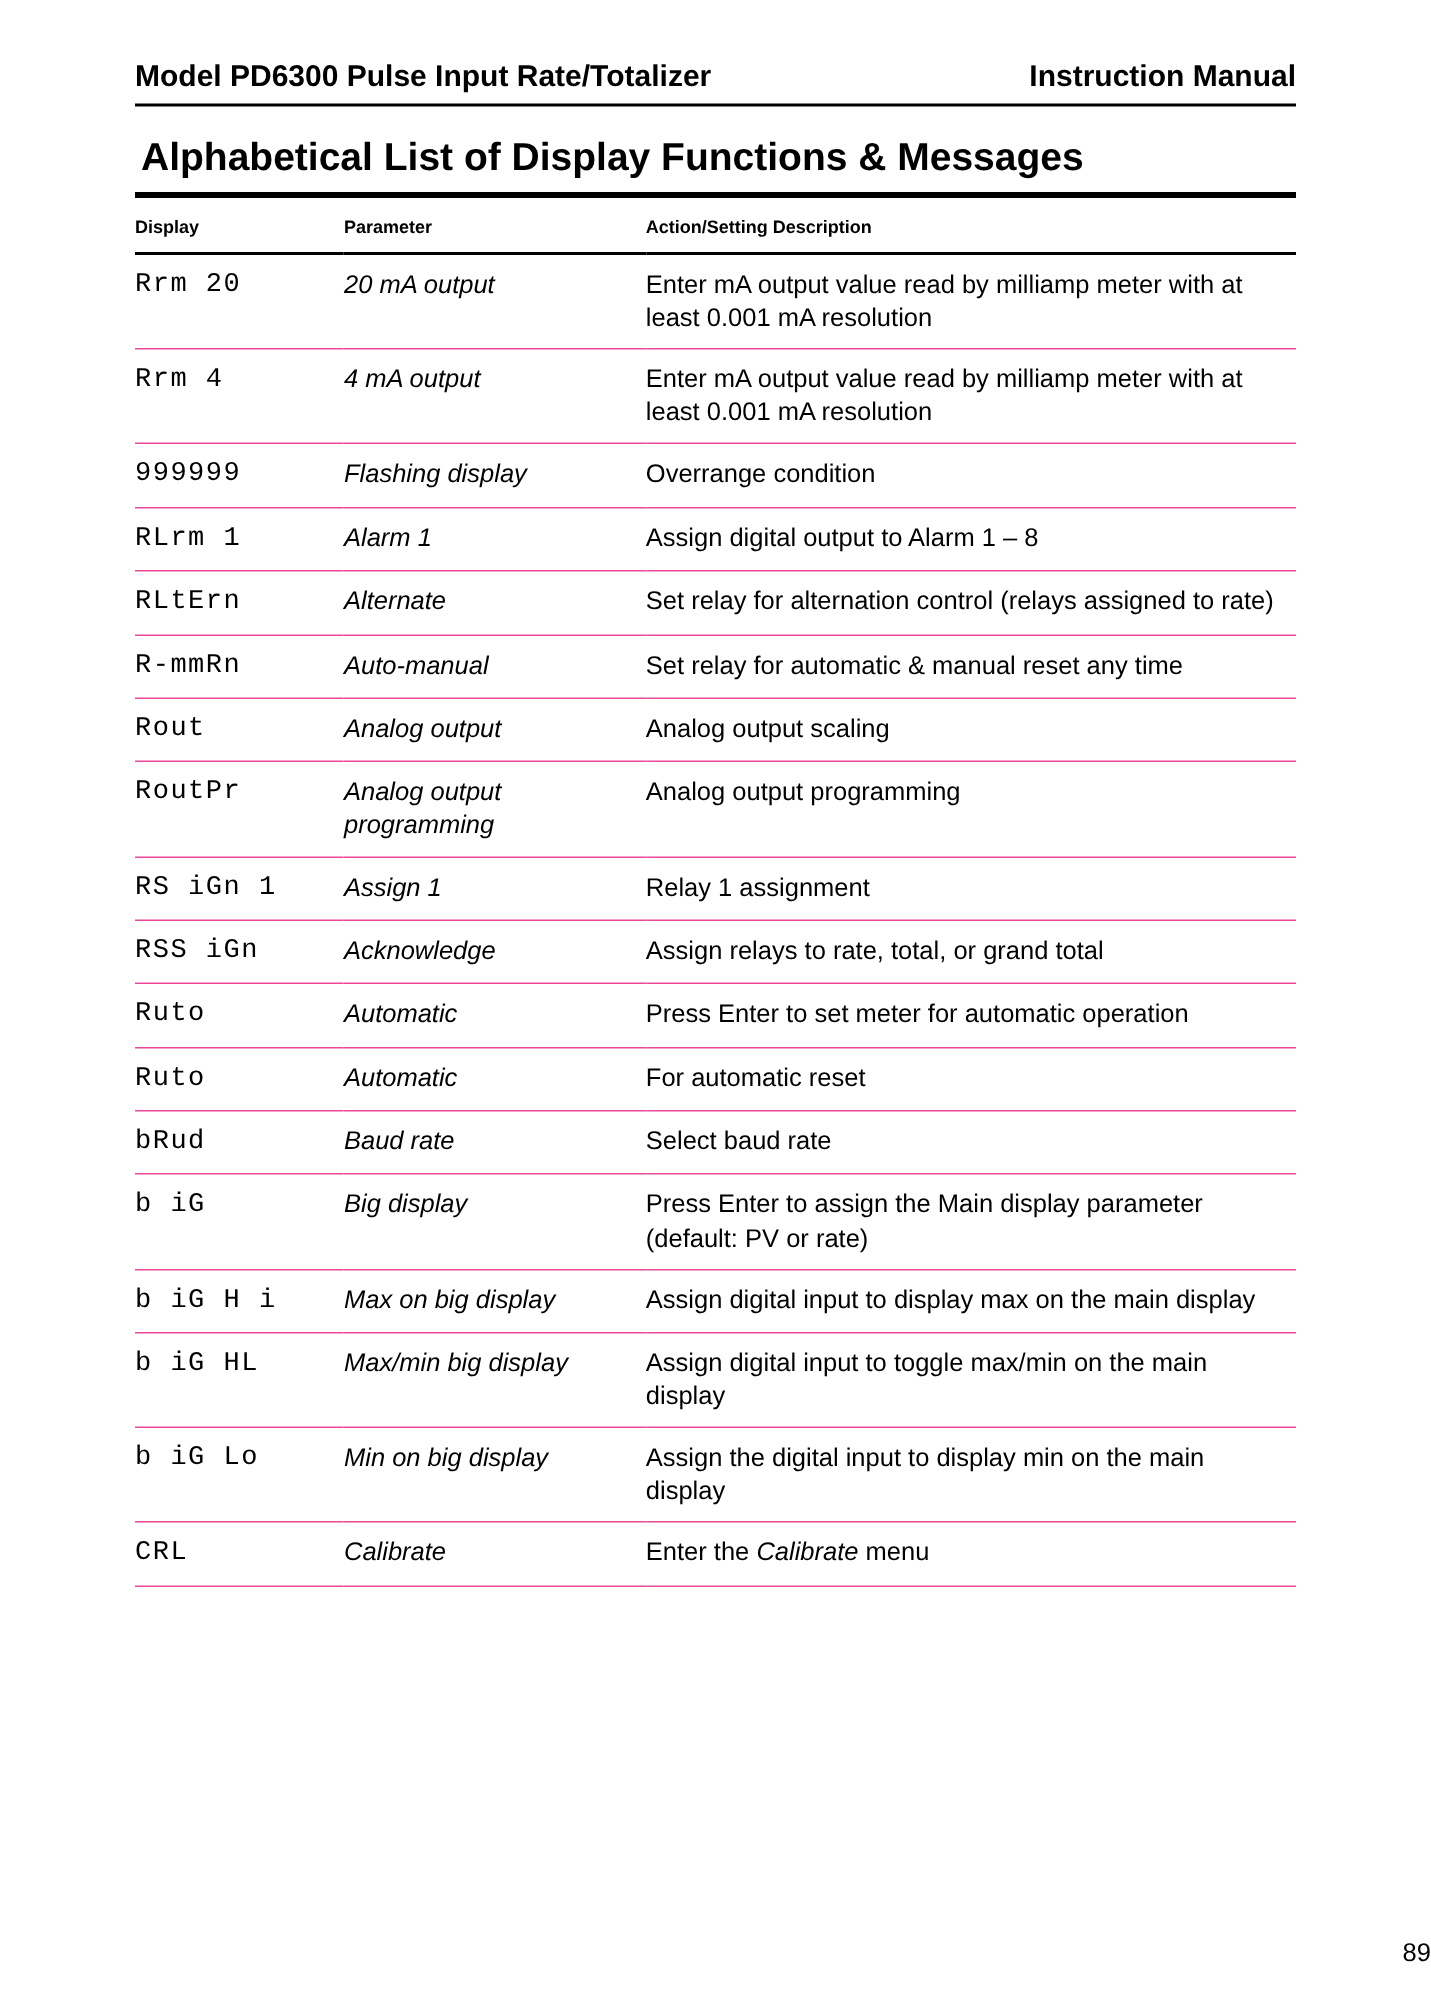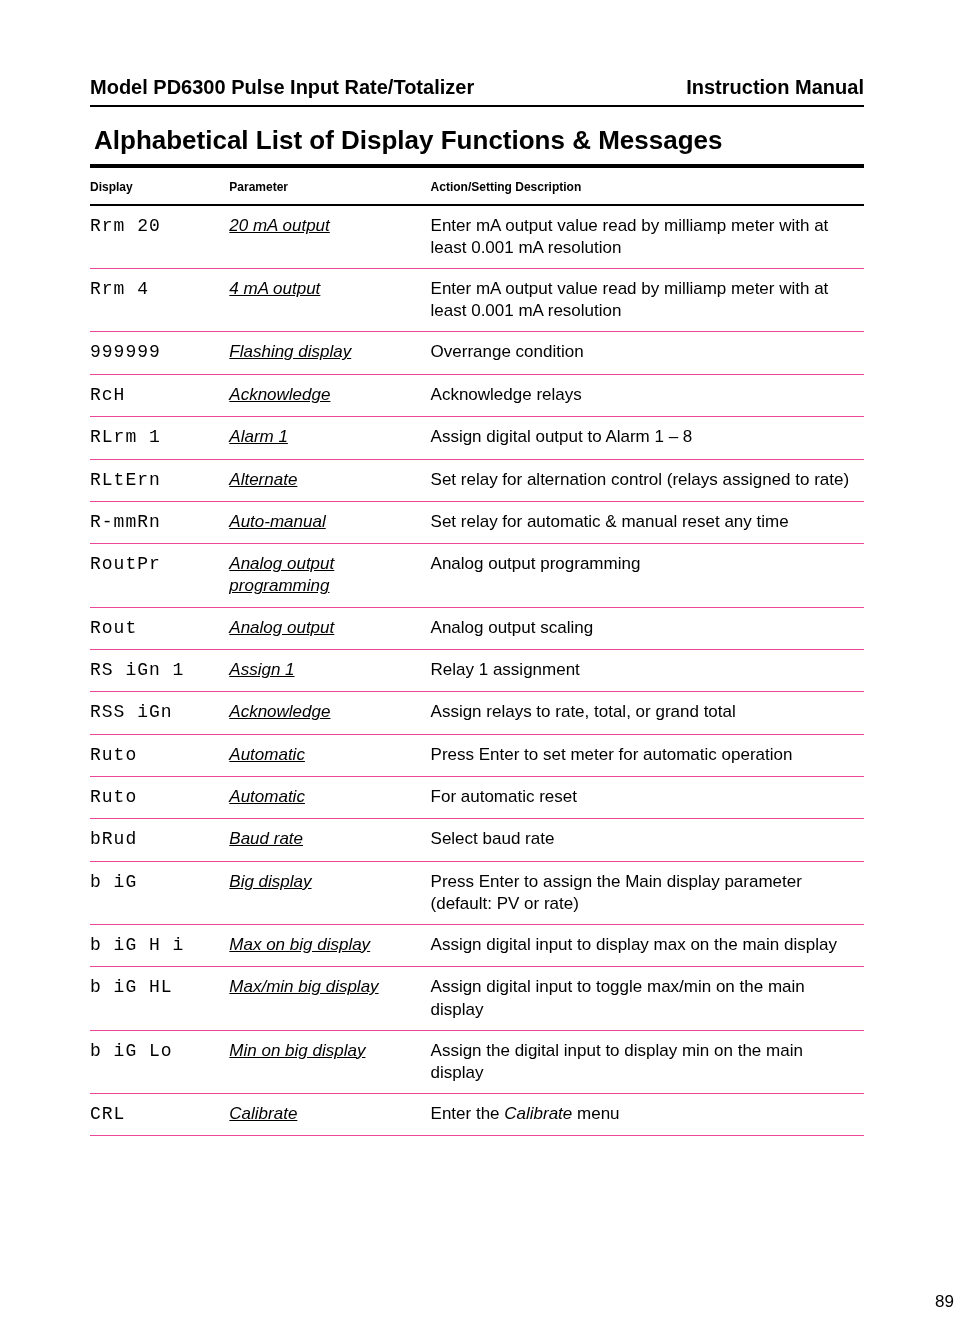--- a/index.html
+++ b/index.html
@@ -16,21 +16,20 @@
     height: 1336px;
     padding: 40px 90px 30px 90px;
     position: relative;
   }
   .header-row {
     display: flex;
     justify-content: space-between;
     font-weight: bold;
     font-size: 20px;
     margin-bottom: 6px;
-    margin-top: 36px;
   }
   .header-rule {
     border: none;
     border-top: 2px solid #000;
     margin: 0 0 18px 0;
   }
   .page-title {
     font-size: 26px;
     font-weight: bold;
     margin: 18px 0 8px 4px;
@@ -62,21 +61,20 @@
   td.display-cell {
     width: 18%;
     font-family: "Courier New", monospace;
     font-size: 18px;
     letter-spacing: 1px;
     white-space: nowrap;
   }
   td.param-cell {
     width: 26%;
     font-style: italic;
-    text-decoration: underline;
   }
   td.action-cell {
     width: 56%;
   }
   .action-cell .ital {
     font-style: italic;
   }
   .page-number {
     position: absolute;
     bottom: 24px;
@@ -117,50 +115,45 @@
           <td class="display-cell">Rrm 4</td>
           <td class="param-cell">4 mA output</td>
           <td class="action-cell">Enter mA output value read by milliamp meter with at least 0.001 mA resolution</td>
         </tr>
         <tr>
           <td class="display-cell">999999</td>
           <td class="param-cell">Flashing display</td>
           <td class="action-cell">Overrange condition</td>
         </tr>
         <tr>
-          <td class="display-cell">RcH</td>
-          <td class="param-cell">Acknowledge</td>
-          <td class="action-cell">Acknowledge relays</td>
-        </tr>
-        <tr>
           <td class="display-cell">RLrm  1</td>
           <td class="param-cell">Alarm 1</td>
           <td class="action-cell">Assign digital output to Alarm 1 – 8</td>
         </tr>
         <tr>
           <td class="display-cell">RLtErn</td>
           <td class="param-cell">Alternate</td>
           <td class="action-cell">Set relay for alternation control (relays assigned to rate)</td>
         </tr>
         <tr>
           <td class="display-cell">R-mmRn</td>
           <td class="param-cell">Auto-manual</td>
           <td class="action-cell">Set relay for automatic &amp; manual reset any time</td>
         </tr>
         <tr>
+          <td class="display-cell">Rout</td>
+          <td class="param-cell">Analog output</td>
+          <td class="action-cell">Analog output scaling</td>
+        </tr>
+        <tr>
           <td class="display-cell">RoutPr</td>
           <td class="param-cell">Analog output programming</td>
           <td class="action-cell">Analog output programming</td>
         </tr>
         <tr>
-          <td class="display-cell">Rout</td>
-          <td class="param-cell">Analog output</td>
-          <td class="action-cell">Analog output scaling</td>
-        </tr>
-        <tr>
           <td class="display-cell">RS iGn 1</td>
           <td class="param-cell">Assign 1</td>
           <td class="action-cell">Relay 1 assignment</td>
         </tr>
         <tr>
           <td class="display-cell">RSS iGn</td>
           <td class="param-cell">Acknowledge</td>
           <td class="action-cell">Assign relays to rate, total, or grand total</td>
         </tr>
         <tr>

